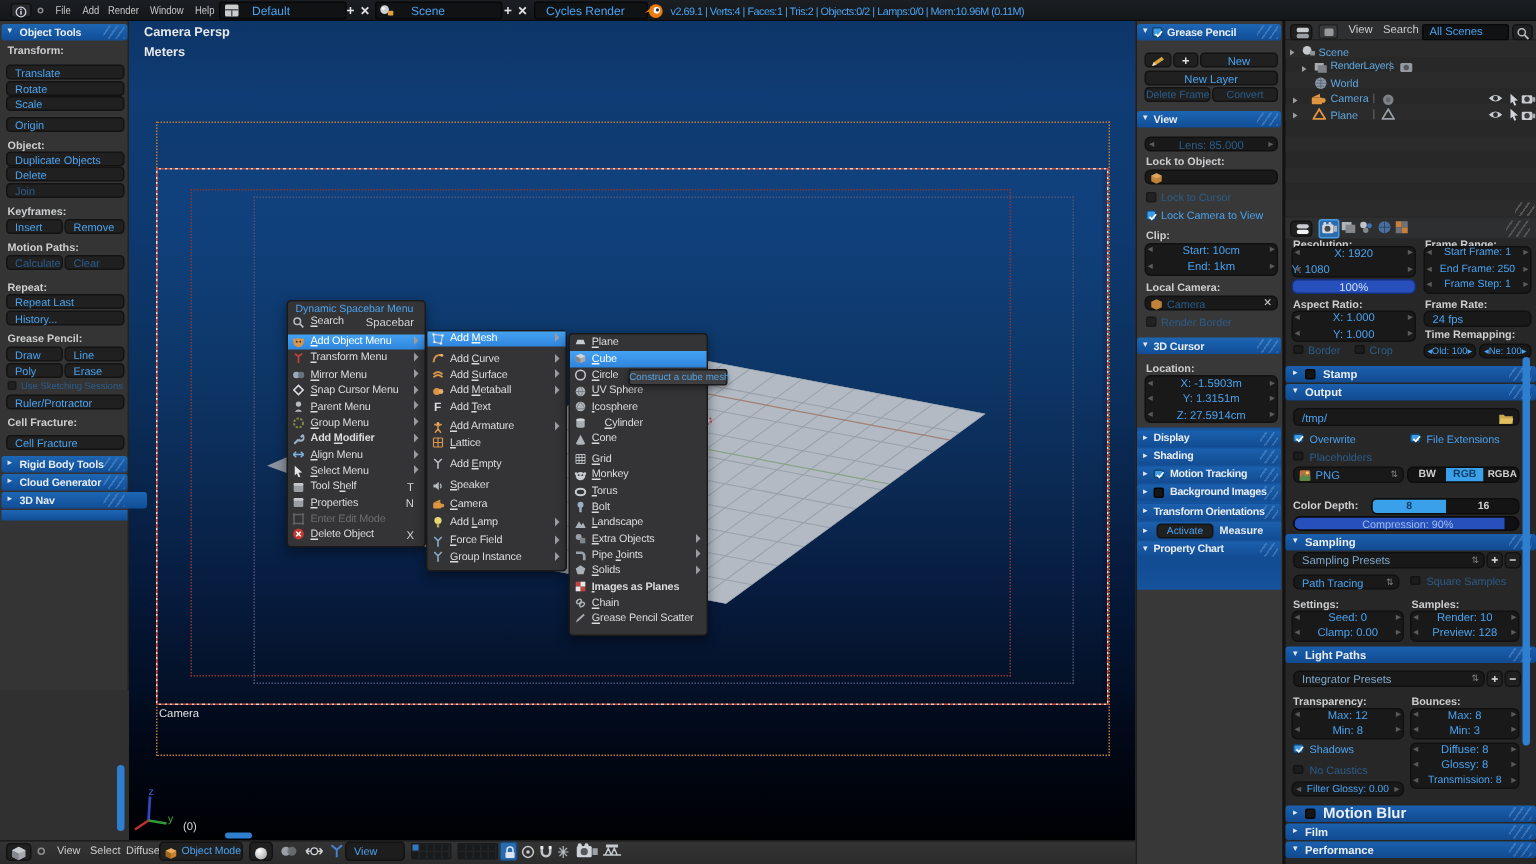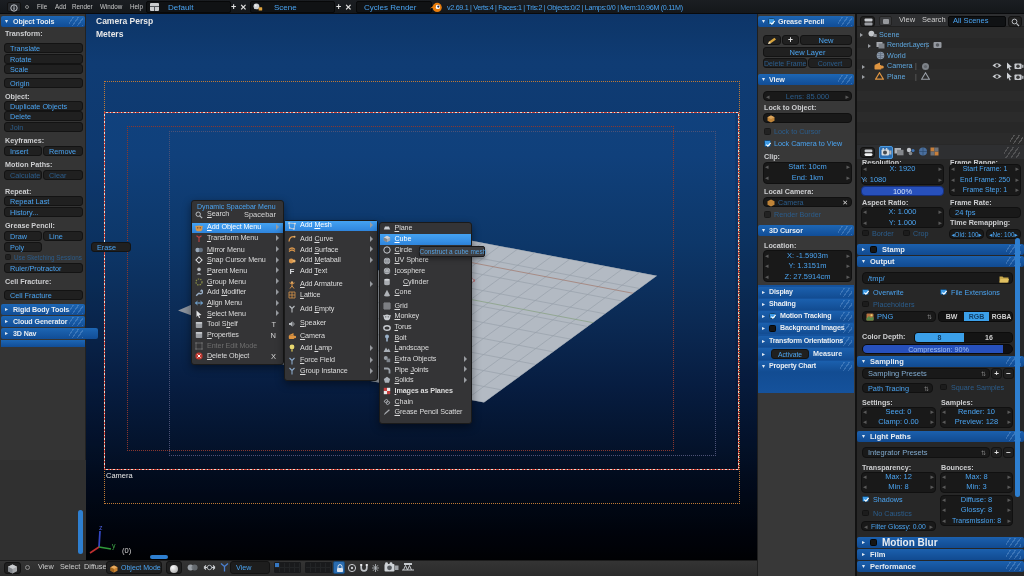--- a/index.html
+++ b/index.html
@@ -167,21 +167,21 @@
 <div style="position:absolute;left:5px;top:222px;font-size:7.2px;color:#cdced0;font-weight:700;white-space:nowrap;line-height:8.2px;">Grease Pencil:</div>
 <div style="position:absolute;left:4px;top:230.5px;width:38px;height:10px;background:#202020;border:1px solid #131313;border-radius:3px;">
       <div style="position:absolute;left:5px;top:0;font-size:7.3px;line-height:9px;color:#4aa3f0;white-space:nowrap">Draw</div>
     </div>
 <div style="position:absolute;left:43px;top:230.5px;width:40px;height:10px;background:#202020;border:1px solid #131313;border-radius:3px;">
       <div style="position:absolute;left:5px;top:0;font-size:7.3px;line-height:9px;color:#4aa3f0;white-space:nowrap">Line</div>
     </div>
 <div style="position:absolute;left:4px;top:241.5px;width:38px;height:10px;background:#202020;border:1px solid #131313;border-radius:3px;">
       <div style="position:absolute;left:5px;top:0;font-size:7.3px;line-height:9px;color:#4aa3f0;white-space:nowrap">Poly</div>
     </div>
-<div style="position:absolute;left:43px;top:241.5px;width:40px;height:10px;background:#202020;border:1px solid #131313;border-radius:3px;margin-left:48px;">
+<div style="position:absolute;left:43px;top:241.5px;width:40px;height:10px;background:#202020;border:1px solid #131313;border-radius:3px;">
       <div style="position:absolute;left:5px;top:0;font-size:7.3px;line-height:9px;color:#4aa3f0;white-space:nowrap">Erase</div>
     </div>
 <div style="position:absolute;left:5px;top:254px;width:6px;height:6px;background:#151515;border:1px solid #060606;border-radius:1.5px;opacity:0.6;"></div>
 <div style="position:absolute;left:14px;top:253.5px;font-size:6.3px;color:#2b5d8c;font-weight:400;white-space:nowrap;line-height:7.3px;">Use Sketching Sessions</div>
 <div style="position:absolute;left:4px;top:263px;width:79px;height:10px;background:#202020;border:1px solid #131313;border-radius:3px;">
       <div style="position:absolute;left:5px;top:0;font-size:7.3px;line-height:9px;color:#4aa3f0;white-space:nowrap">Ruler/Protractor</div>
     </div>
 <div style="position:absolute;left:5px;top:278px;font-size:7.2px;color:#cdced0;font-weight:700;white-space:nowrap;line-height:8.2px;">Cell Fracture:</div>
 <div style="position:absolute;left:4px;top:289.5px;width:79px;height:10px;background:#202020;border:1px solid #131313;border-radius:3px;">
       <div style="position:absolute;left:5px;top:0;font-size:7.3px;line-height:9px;color:#4aa3f0;white-space:nowrap">Cell Fracture</div>
@@ -916,21 +916,21 @@
         <circle cx="4" cy="4" r="3" fill="none" stroke="#8a9048" stroke-width="1.2" stroke-dasharray="1.5 1"></circle>
       </svg>
     </div>
     <div style="position:absolute;left:207px;top:277.5px;font-size:7.2px;color:#dcdcdc;font-weight:400;white-space:nowrap;line-height:8.2px;letter-spacing:-0.1px;"><span style="text-decoration:underline">G</span>roup Menu</div>
     <div style="position:absolute;left:276px;top:278.3px;width:0;height:0;border-left:3.5px solid #9a9da2;border-top:3px solid transparent;border-bottom:3px solid transparent"></div>
 <div style="position:absolute;left:195px;top:288.7px;width:8px;height:8px;line-height:0">
       <svg width="8" height="8" viewBox="0 0 8 8">
         <path d="M1.2 6.8 L4 4 M4 4 A2 2 0 1 0 6.8 1.2 L5.5 2.5 L5.5 2.5" stroke="#9ab0c8" stroke-width="1.4" fill="none"></path>
       </svg>
     </div>
-    <div style="position:absolute;left:207px;top:288.4px;font-size:7.2px;color:#dcdcdc;font-weight:400;white-space:nowrap;line-height:8.2px;letter-spacing:-0.1px;">Add <span style="text-decoration:underline">M</span>odifier</div>
+    <div style="position:absolute;left:207px;top:288.4px;font-size:7.2px;color:#dcdcdc;font-weight:700;white-space:nowrap;line-height:8.2px;letter-spacing:-0.1px;">Add <span style="text-decoration:underline">M</span>odifier</div>
     <div style="position:absolute;left:276px;top:289.2px;width:0;height:0;border-left:3.5px solid #9a9da2;border-top:3px solid transparent;border-bottom:3px solid transparent"></div>
 <div style="position:absolute;left:195px;top:299.2px;width:8px;height:8px;line-height:0">
       <svg width="8" height="8" viewBox="0 0 8 8">
         <path d="M0.5 4 L2.5 2.2 M0.5 4 L2.5 5.8 M0.5 4 L7.5 4 M7.5 4 L5.5 2.2 M7.5 4 L5.5 5.8" stroke="#7ab4e8" stroke-width="1" fill="none"></path>
       </svg>
     </div>
     <div style="position:absolute;left:207px;top:298.9px;font-size:7.2px;color:#dcdcdc;font-weight:400;white-space:nowrap;line-height:8.2px;letter-spacing:-0.1px;"><span style="text-decoration:underline">A</span>lign Menu</div>
     <div style="position:absolute;left:276px;top:299.7px;width:0;height:0;border-left:3.5px solid #9a9da2;border-top:3px solid transparent;border-bottom:3px solid transparent"></div>
 <div style="position:absolute;left:195px;top:309.8px;width:8px;height:8px;line-height:0">
       <svg width="8" height="8" viewBox="0 0 8 8">

